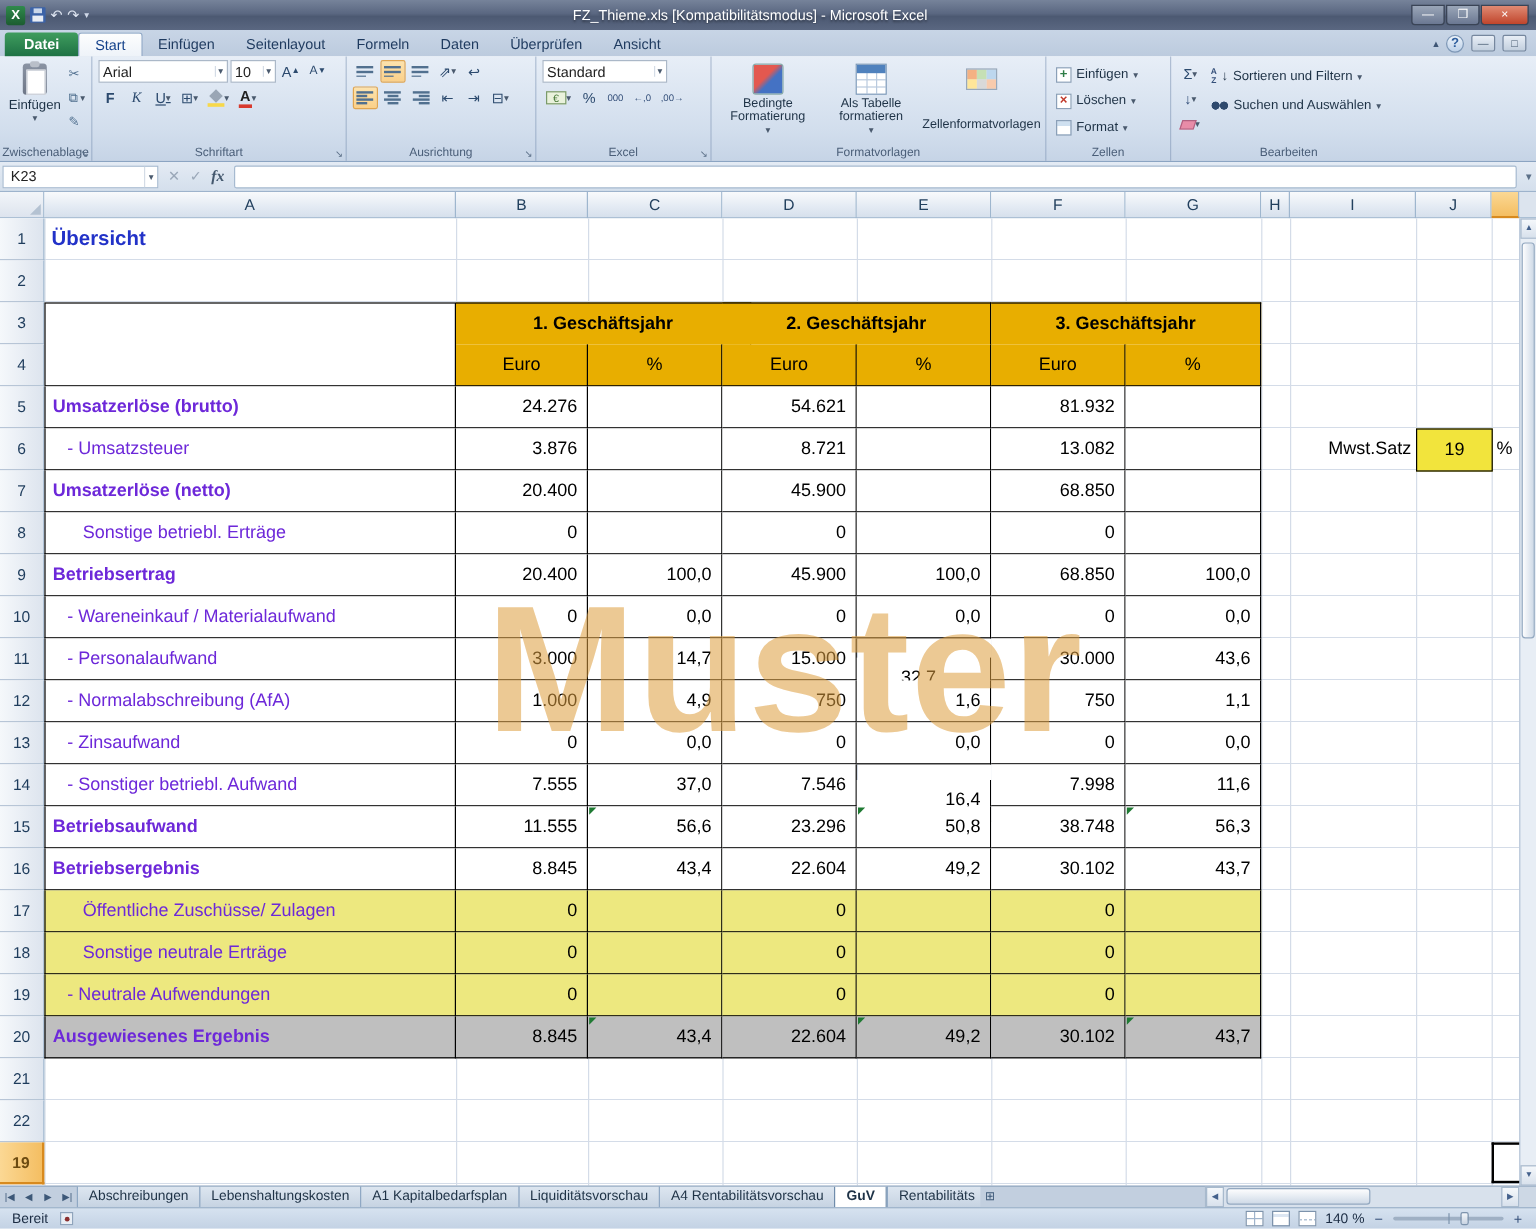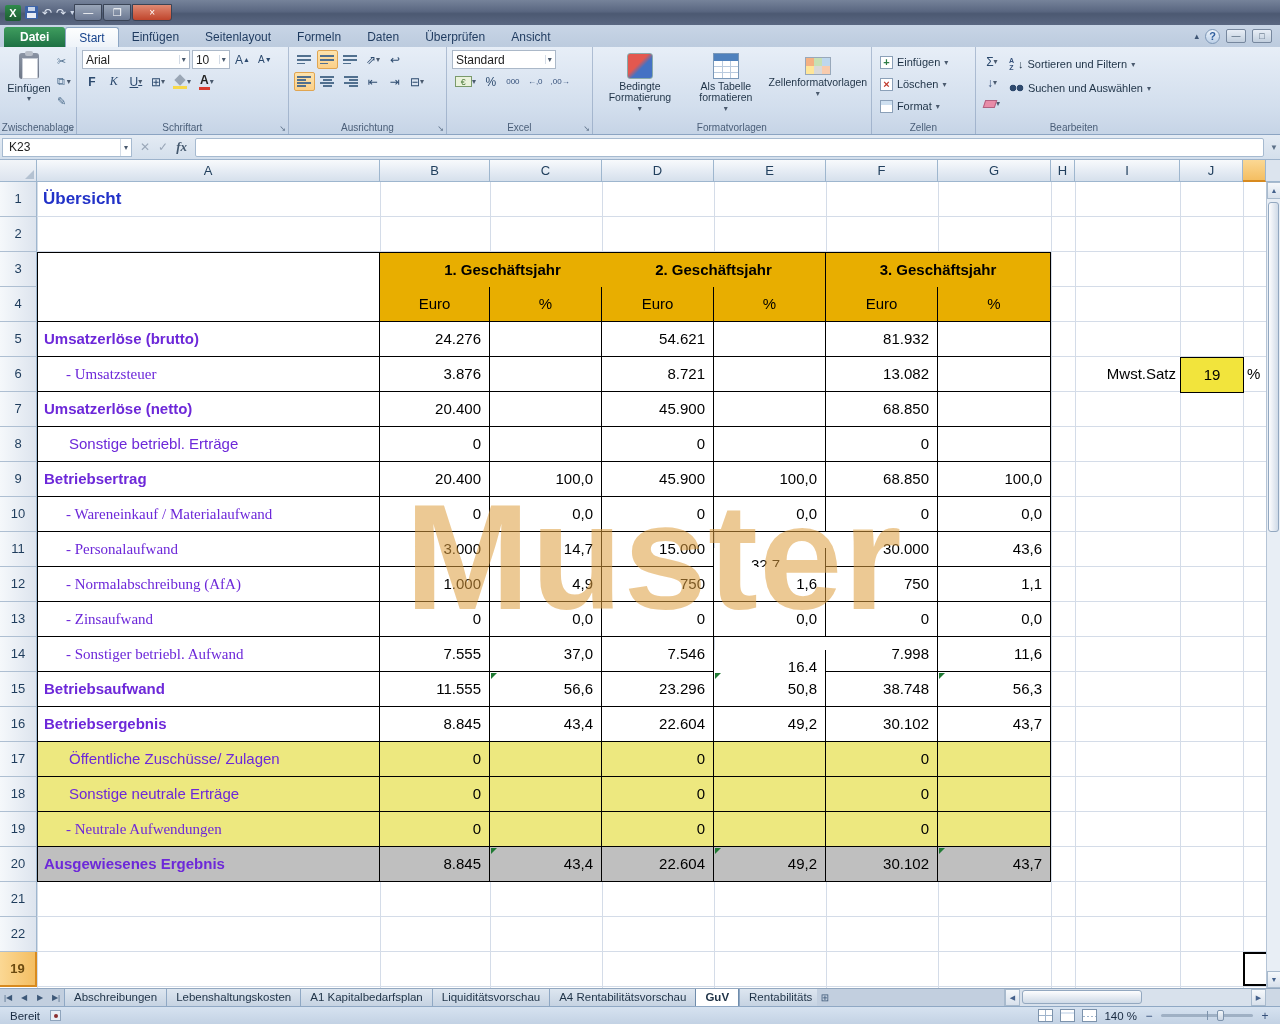--- a/index.html
+++ b/index.html
@@ -153,21 +153,21 @@
   .tc.left{border-left:1px solid #000;}
   .tc.top{border-top:1px solid #000;}
   .tc.nob{border-bottom:none;}
   .gold{background:var(--gold);text-align:center;}
   .yearhead{font-weight:bold;}
   .ybg{background:var(--yellow);}
   .gbg{background:var(--gray);}
   .num{text-align:right;padding-right:8px;color:#000;}
   .lab{padding-left:6px;color:#6d28d9;}
   .lab.b{font-weight:bold;}
-  .ind1{padding-left:28px;font-family:Liberation Serif, serif;}
+  .ind1{padding-left:18px;}
   .ind2{padding-left:31px;}
   .flag::before{content:"";position:absolute;top:1px;left:1px;width:0;height:0;
     border-top:6px solid #1f7a33;border-right:6px solid transparent;}
   #cell-title{position:absolute;left:43px;top:0;height:35px;line-height:33px;
     font-size:17px;font-weight:bold;color:#2232c8;}
   #vat-label{position:absolute;left:1075px;top:175px;width:101px;height:35px;line-height:34px;
     text-align:right;font-size:15px;color:#000;}
   #vat-cell{position:absolute;left:1180px;top:175px;width:64px;height:36px;background:var(--vat);
     border:1px solid #000;text-align:center;font-size:15px;line-height:34px;color:#000;}
   #vat-unit{position:absolute;left:1247px;top:175px;height:35px;line-height:34px;font-size:15px;color:#000;}
@@ -222,20 +222,21 @@
 <body>
 
 <div id="titlebar">
   <div id="qat">
     <span class="xlicon">X</span>
     <span class="savei"></span>
     <span class="qglyph">↶</span>
     <span class="qglyph">↷</span>
     <span class="qcaret">▾</span>
   </div>
+  <div id="wtitle">FZ_Thieme.xls  [Kompatibilitätsmodus]  -  Microsoft Excel</div>
   <div id="winbtns">
     <div class="winbtn">—</div>
     <div class="winbtn">❒</div>
     <div class="winbtn close">×</div>
   </div>
 </div>
 
 <div id="tabrow">
   <div class="ftab">Datei</div>
   <div class="rtab active">Start</div>
@@ -376,21 +377,21 @@
         <div class="blab">Bedingte
 Formatierung</div>
         <div class="caret">▾</div>
       </div>
       <div class="bigbtn">
         <div class="icon-tbl"></div>
         <div class="blab">Als Tabelle
 formatieren</div>
         <div class="caret">▾</div>
       </div>
-      <div class="bigbtn" style="width:96px;">
+      <div class="bigbtn" style="width:96px;gap:22px;">
         <div class="icon-cs"></div>
         <div class="blab">Zellenformatvorlagen</div>
         <div class="caret">▾</div>
       </div>
     </div>
     <div class="glabel"><span>Formatvorlagen</span></div>
   </div>
 
   <div class="rgroup" id="g-cells" style="width:104px;">
     <div class="gbody">

